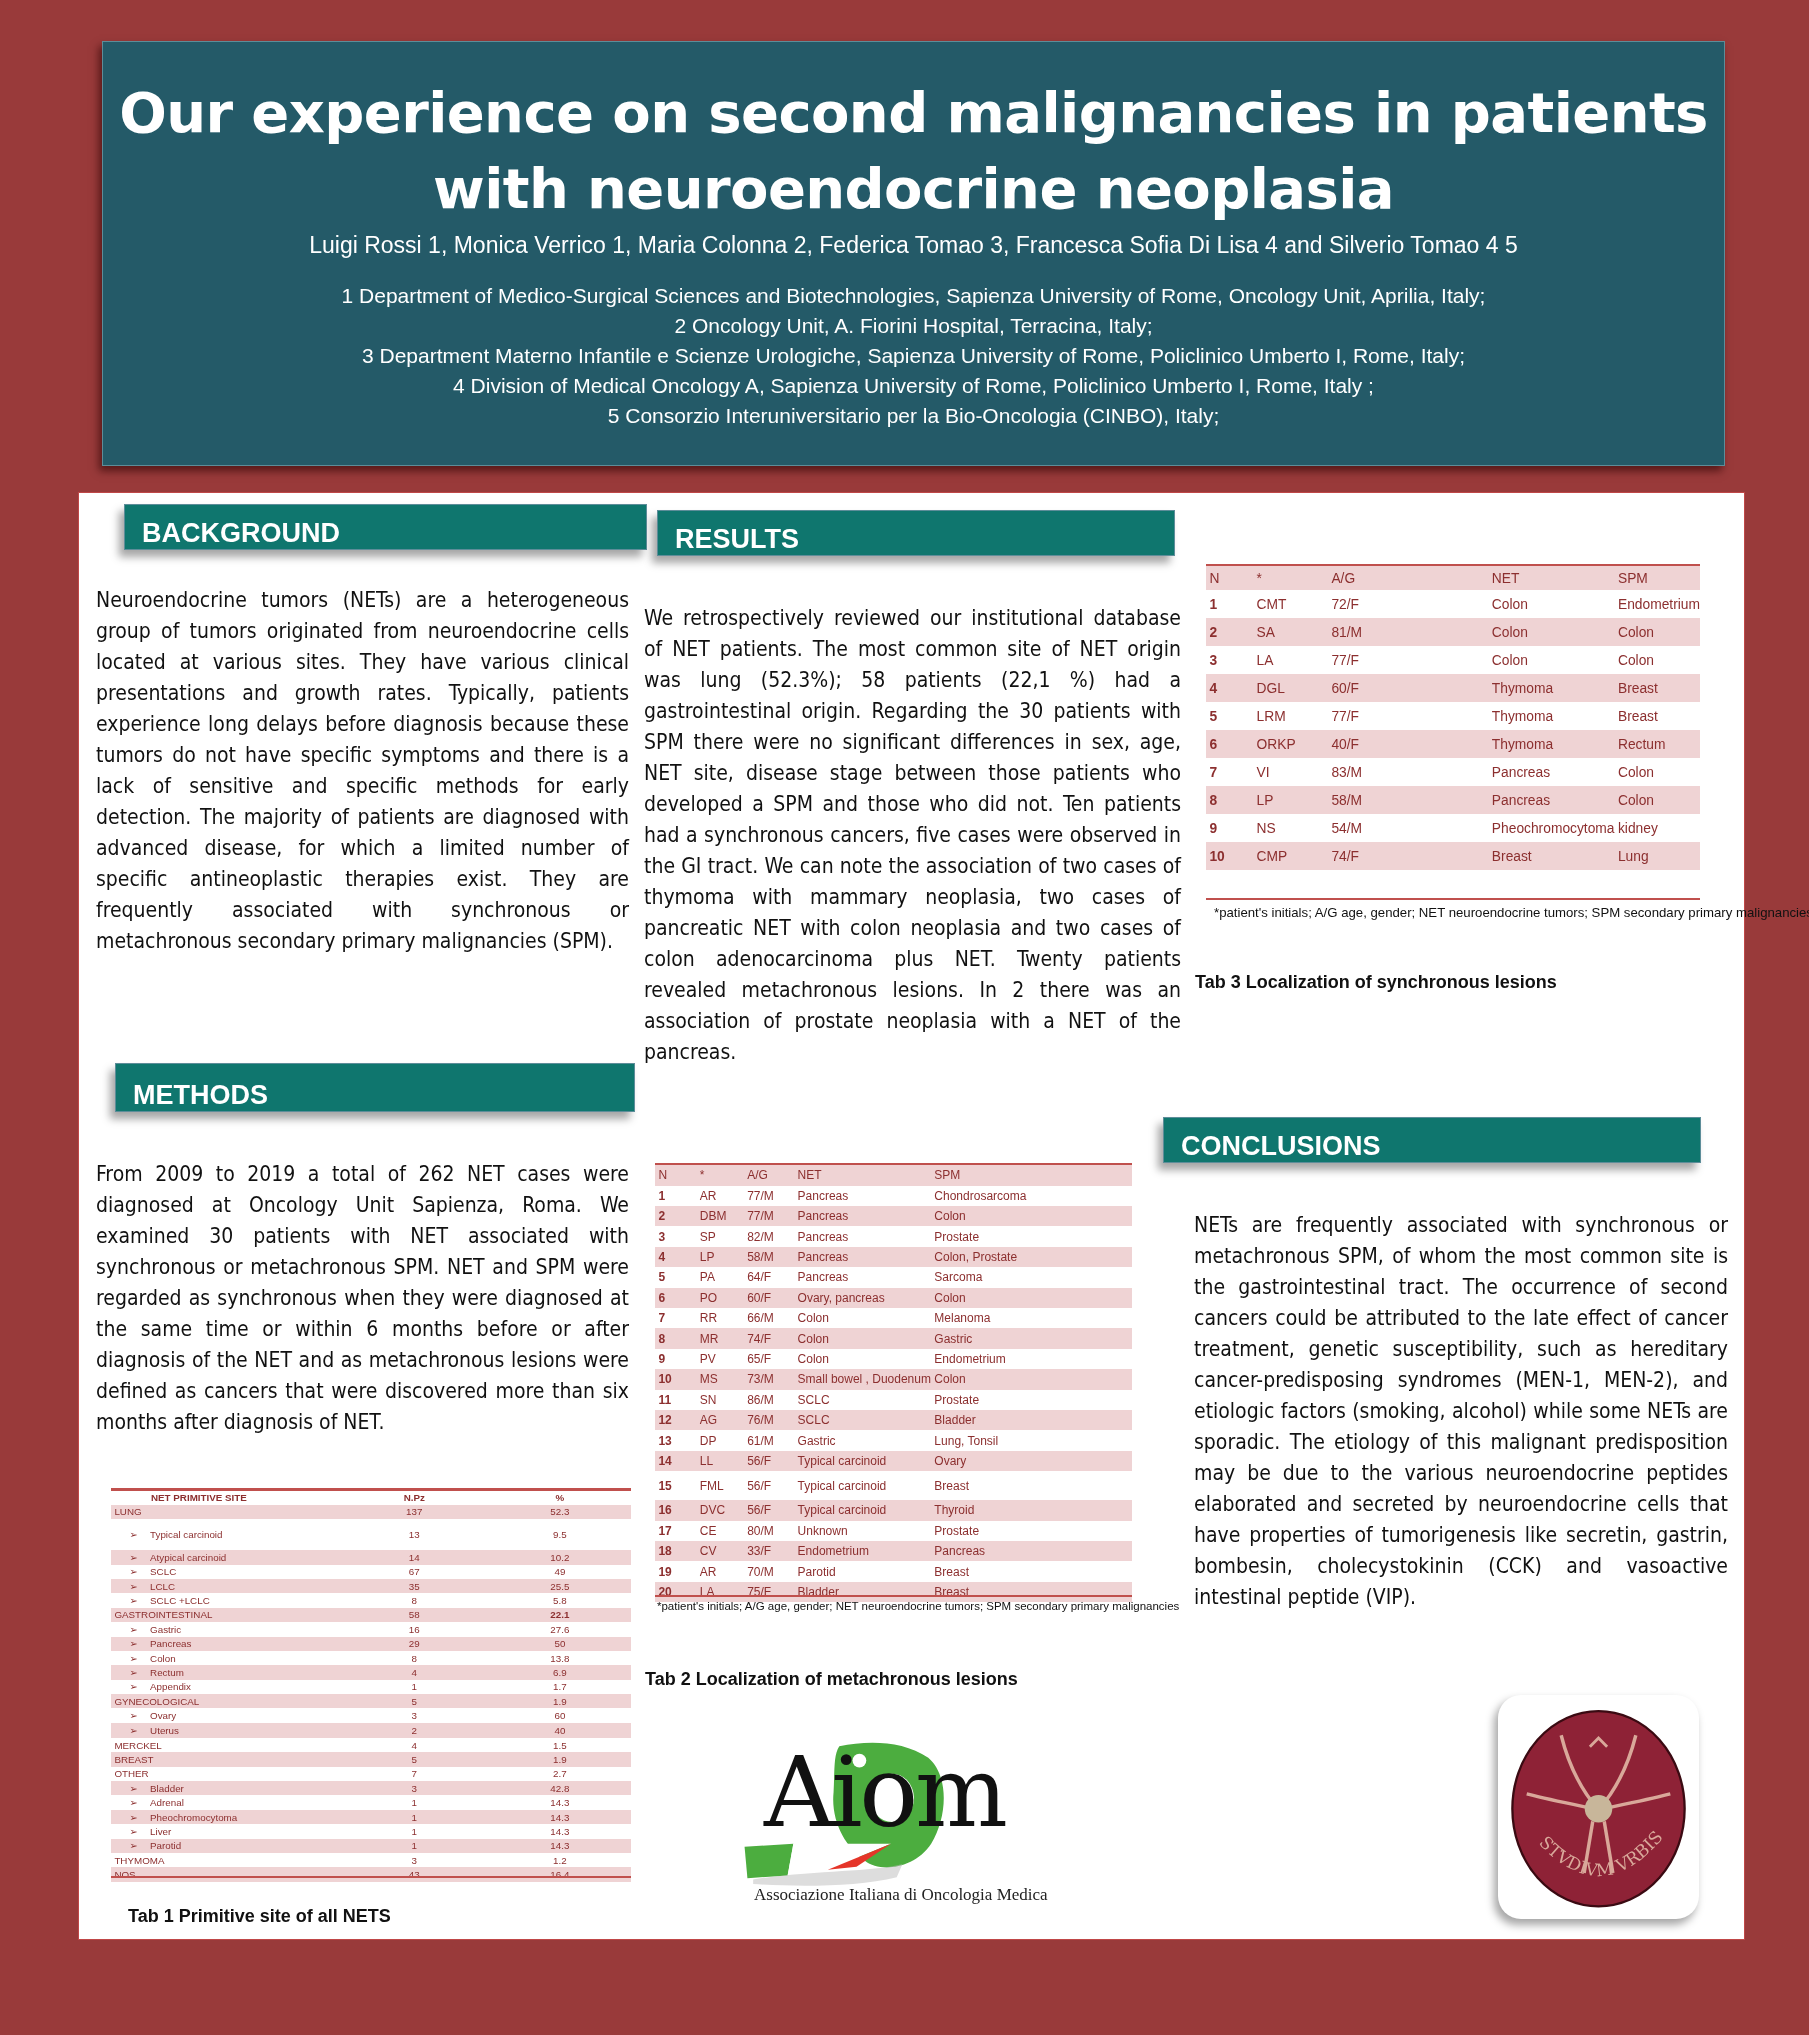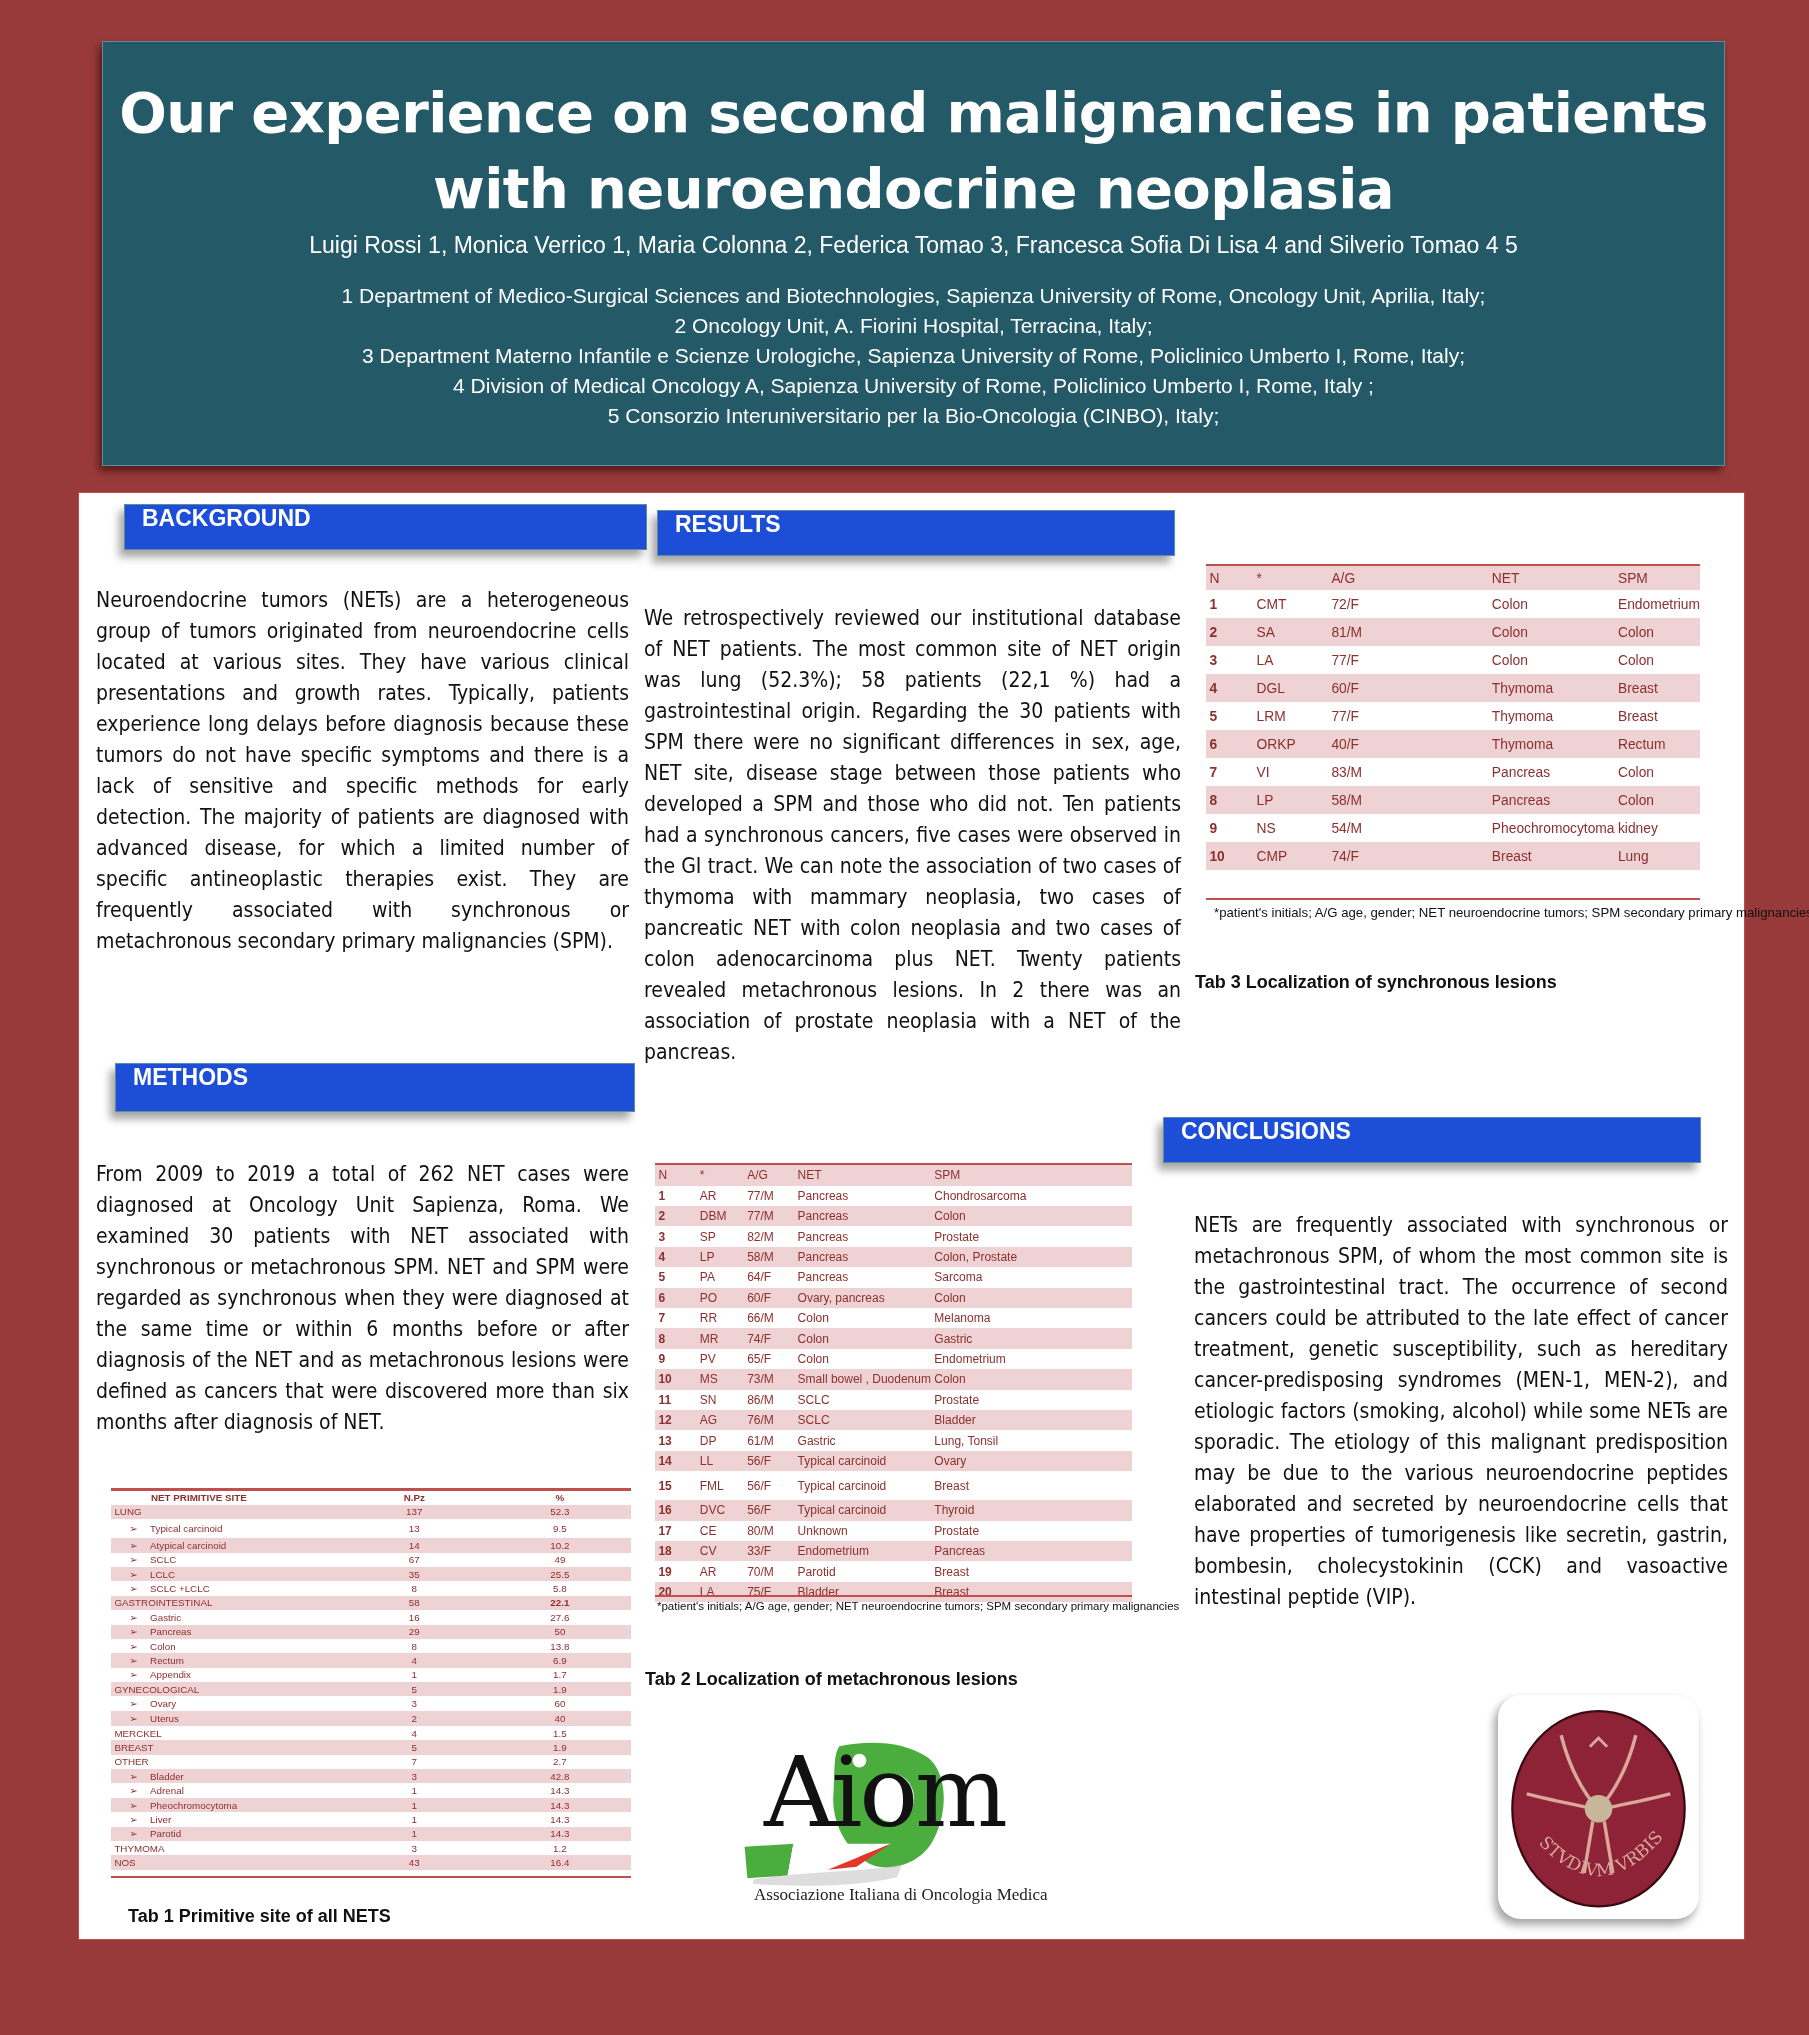--- a/index.html
+++ b/index.html
@@ -2,21 +2,21 @@
 <html style="font-size:9.2px"><head>
 <meta charset="utf-8">
 <style>
   html, body { margin:0; padding:0; }
   body { width:1810px; height:2035px; background:#993a3a; position:relative; overflow:hidden; font-family:"Liberation Sans", sans-serif; }
   .header { position:absolute; left:102px; top:41px; width:1623px; height:425px; background:#245a68; border:1.7px solid #5d8d99; box-shadow: -3.4px 4.6px 8px rgba(40,0,0,0.6); box-sizing:border-box; color:#fff; text-align:center; }
   .title { font-family:"DejaVu Sans", sans-serif; font-weight:bold; font-size:56px; line-height:76px; margin-top:33px; letter-spacing:-0.6px; }
   .authors { font-family:"Liberation Sans Narrow","Liberation Sans", sans-serif; font-size:23px; margin-top:4.6px; }
   .affils { font-size:21px; line-height:30px; margin-top:22px; }
   .panel { position:absolute; left:78px; top:492px; width:1667px; height:1448px; background:#fff; border:1.7px solid #c04848; box-sizing:border-box; }
-  .sec { position:absolute; background:#1d4ed8; color:#fff; font-weight:bold; font-size:23px; box-shadow: -4.6px 6.9px 8px rgba(0,0,0,0.35); border:1.1px solid #5d8d99; box-sizing:border-box; padding-left:17px; display:flex; align-items:flex-start; }
+  .sec { position:absolute; background:#0f766e; color:#fff; font-weight:bold; font-size:27px; box-shadow: -4.6px 6.9px 8px rgba(0,0,0,0.35); border:1.1px solid #5d8d99; box-sizing:border-box; padding-left:17px; display:flex; align-items:flex-end; }
   .body-text { position:absolute; font-family:"DejaVu Sans Condensed","DejaVu Sans", sans-serif; font-size:21px; line-height:31px; text-align:justify; color:#111; }
   table.tb { position:absolute; border-collapse:collapse; font-family:"Liberation Sans Narrow","Liberation Sans", sans-serif; color:#8c2f2f; }
   table.tb td, table.tb th { padding:0 0 0 3.4px; text-align:left; font-weight:normal; white-space:nowrap; }
   table.tb tr.alt td, table.tb tr.alt th { background:#efd3d4; }
   table.tb td.n { font-weight:bold; }
   .rule { position:absolute; height:2.9px; background:#c0504d; }
   .foot { position:absolute; font-family:"Liberation Sans Narrow","Liberation Sans", sans-serif; color:#111; white-space:nowrap; }
   .cap { position:absolute; font-weight:bold; font-size:18px; color:#111; }
   .arrow { display:inline-block; width:20.7px; color:#8c2f2f; margin-left:15px; }
 </style>
@@ -58,21 +58,21 @@
       <th style="text-align:center; font-weight:bold; width:28%;">N.Pz</th>
       <th style="text-align:center; font-weight:bold;">%</th>
     </tr>
   </thead>
   <tbody id="tab1-body">
       <tr class="alt" style="height: 14.4px; font-weight: bold;">
         <td><span>LUNG</span></td>
         <td style="text-align: center; font-weight: normal;">137</td>
         <td style="text-align: center; font-weight: normal;">52.3</td>
       </tr>
-      <tr style="height: 19px; font-weight: bold;">
+      <tr style="height: 31px; font-weight: bold;">
         <td><span class="arrow">➢</span><span>Typical carcinoid</span></td>
         <td style="text-align: center; font-weight: normal;">13</td>
         <td style="text-align: center; font-weight: normal;">9.5</td>
       </tr>
       <tr class="alt" style="height: 14.4px; font-weight: bold;">
         <td><span class="arrow">➢</span><span>Atypical carcinoid</span></td>
         <td style="text-align: center; font-weight: normal;">14</td>
         <td style="text-align: center; font-weight: normal;">10.2</td>
       </tr>
       <tr style="height: 14.4px; font-weight: bold;">

